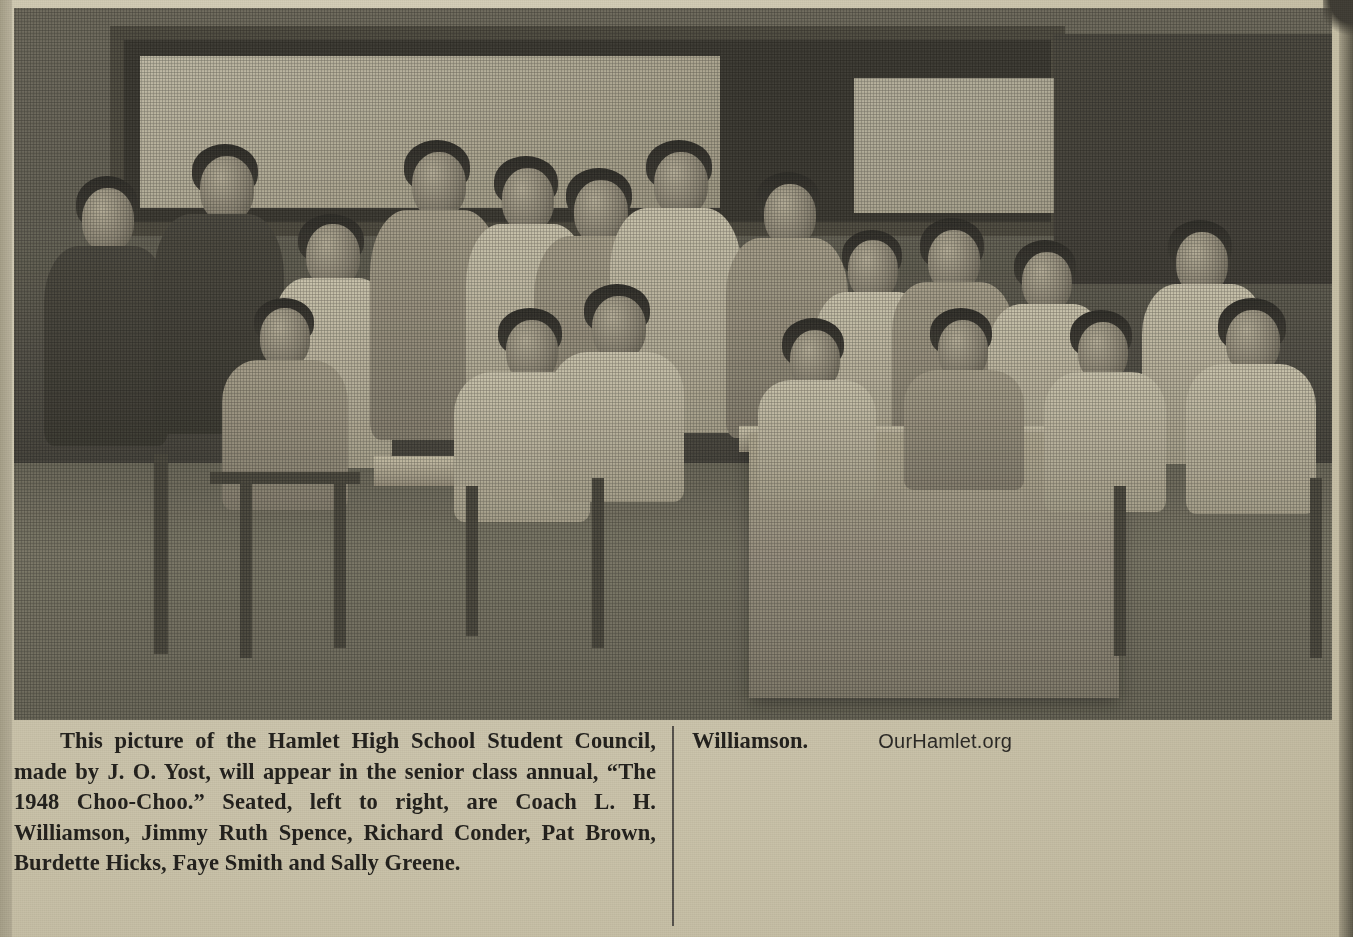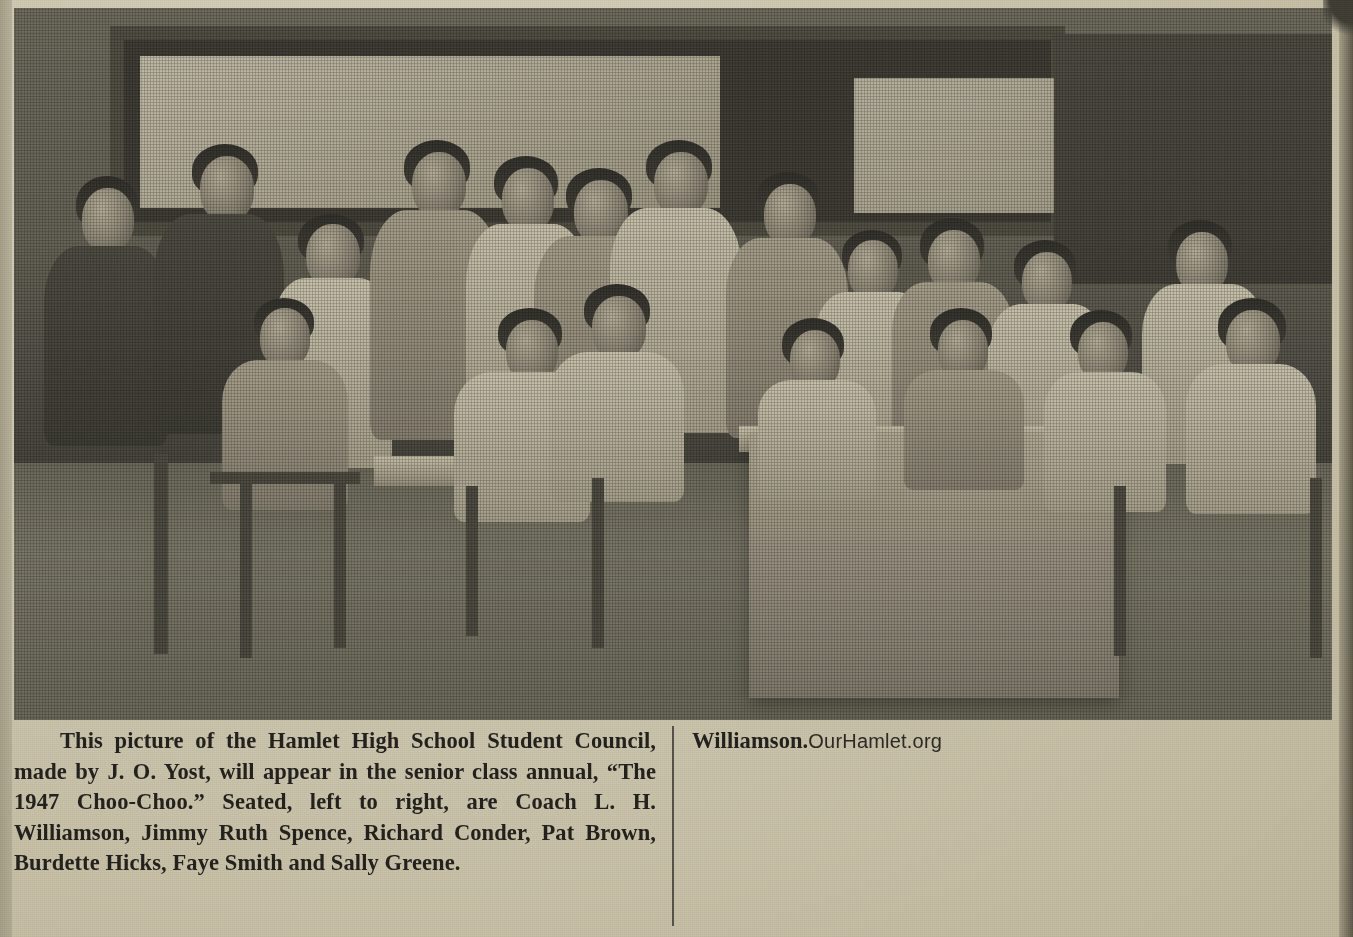--- a/index.html
+++ b/index.html
@@ -182,20 +182,21 @@
     text-align: justify;
     text-justify: inter-word;
   }
   #cap-right p { margin: 0; }
   #watermark {
     font-family: "Liberation Sans", sans-serif;
     font-weight: 400;
     font-size: 20px;
     color: #2a2824;
     letter-spacing: 0.2px;
+    margin-left: 70px;
   }
   #cap-right .lastline {
     display: flex;
     align-items: baseline;
   }
 
   
   #edge-right {
     position: absolute;
     right: 0; top: 0; width: 14px; height: 937px;
@@ -340,21 +341,21 @@
       <div class="chair-leg" style="left:140px; top:446px; width:14px; height:200px;"></div>
       <div class="chair-leg" style="left:1100px; top:478px; width:12px; height:170px;"></div>
       <div class="chair-leg" style="left:1296px; top:470px; width:12px; height:180px;"></div>
 
       <div id="halftone"></div>
     </div>
   </div>
 
   <div id="caption">
     <div class="cap-col" id="cap-left">
-      <p>This picture of the Hamlet High School Student Council, made by J. O. Yost, will appear in the senior class annual, “The 1947 Choo-Choo.” Seated, left to right, are Coach L. H. Williamson, Jimmy Ruth Spence, Richard Conder, Pat Brown, Burdette Hicks, Faye Smith and Sally Greene.</p>
+      <p>This picture of the Hamlet High School Student Council, made by J. O. Yost, will appear in the senior class annual, “The 1948 Choo-Choo.” Seated, left to right, are Coach L. H. Williamson, Jimmy Ruth Spence, Richard Conder, Pat Brown, Burdette Hicks, Faye Smith and Sally Greene.</p>
     </div>
     <div class="cap-col" id="cap-right">
       <div class="lastline">
         <span>Williamson.</span>
         <span id="watermark">OurHamlet.org</span>
       </div>
     </div>
   </div>
 
   <div id="edge-left"></div>

